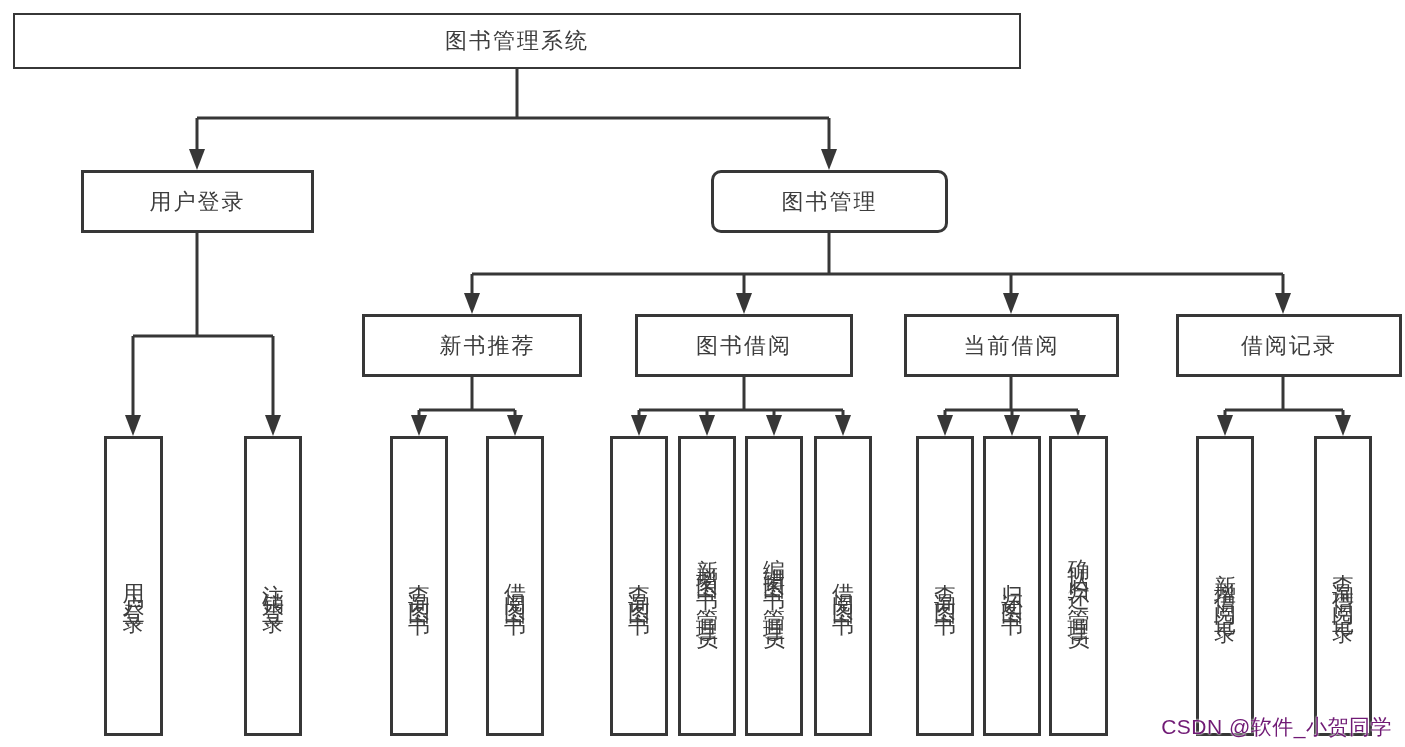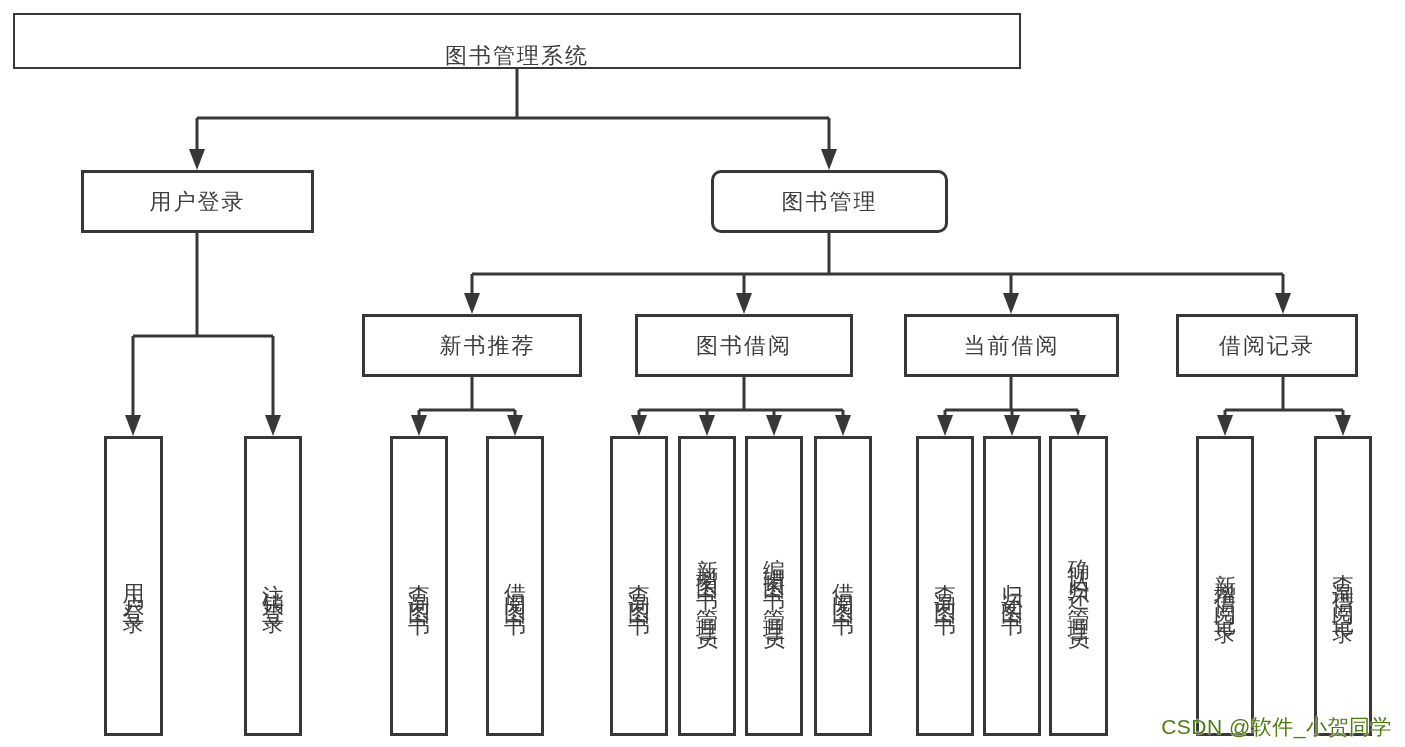--- a/index.html
+++ b/index.html
@@ -21,21 +21,21 @@
     position: absolute;
     box-sizing: border-box;
     border: 3px solid #373737;
     background: #ffffff;
     color: #3c3c3c;
     display: flex;
     align-items: center;
     justify-content: center;
     z-index: 2;
   }
-  .node.root { border-width: 2px; align-items: flex-end; }
+  .node.root { border-width: 2px; }
   .node.h span {
     font-size: 22px;
     letter-spacing: 2px;
     white-space: nowrap;
     line-height: 1;
   }
   .node.v span {
     writing-mode: vertical-rl;
     text-orientation: mixed;
     font-size: 22px;
@@ -43,21 +43,21 @@
     line-height: 1;
     max-height: 100%;
   }
   .watermark {
     position: absolute;
     right: 13px;
     bottom: 6px;
     z-index: 5;
     font-size: 21px;
     letter-spacing: 0.5px;
-    color: #4d7c0f;
+    color: #701a75;
     white-space: nowrap;
     text-shadow: 0 0 2px #ffffff, 0 0 2px #ffffff;
   }
 </style>
 </head>
 <body>
 
 <div class="canvas">
 
   <svg class="wires" width="1405" height="747" viewBox="0 0 1405 747">
@@ -139,21 +139,21 @@
 
   <div class="node h" style="left:362px; top:314px; width:220px; height:63px;padding-left:31px;">
     <span>新书推荐</span>
   </div>
   <div class="node h" style="left:904px; top:314px; width:215px; height:63px;">
     <span>当前借阅</span>
   </div>
   <div class="node h" style="left:635px; top:314px; width:218px; height:63px;">
     <span>图书借阅</span>
   </div>
-  <div class="node h" style="left:1176px; top:314px; width:182px; height:63px;">
+  <div class="node h" style="left:1176px; top:314px; width:226px; height:63px;">
     <span>借阅记录</span>
   </div>
 
   <div class="node v" style="left:104px; top:436px; width:59px; height:300px;">
     <span>用户登录</span>
   </div>
   <div class="node v" style="left:244px; top:436px; width:58px; height:300px;">
     <span>注销登录</span>
   </div>
 

